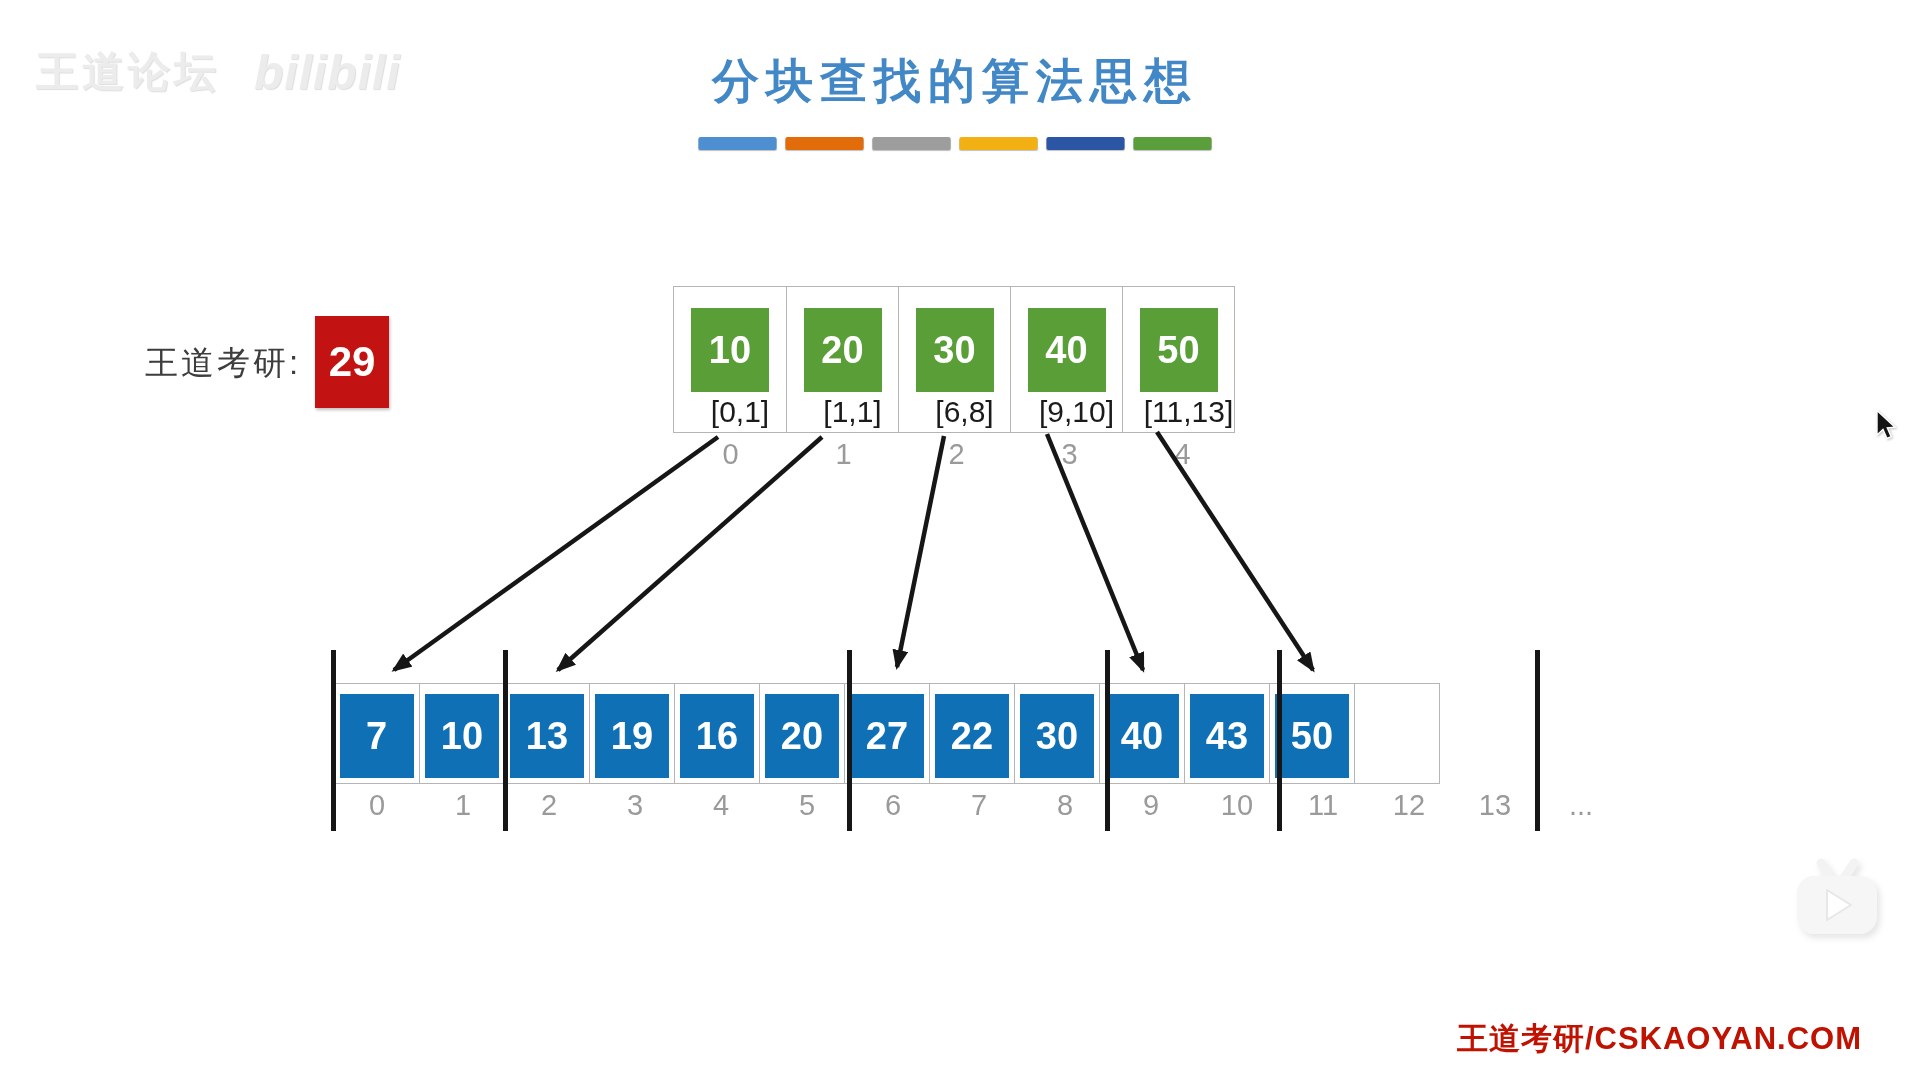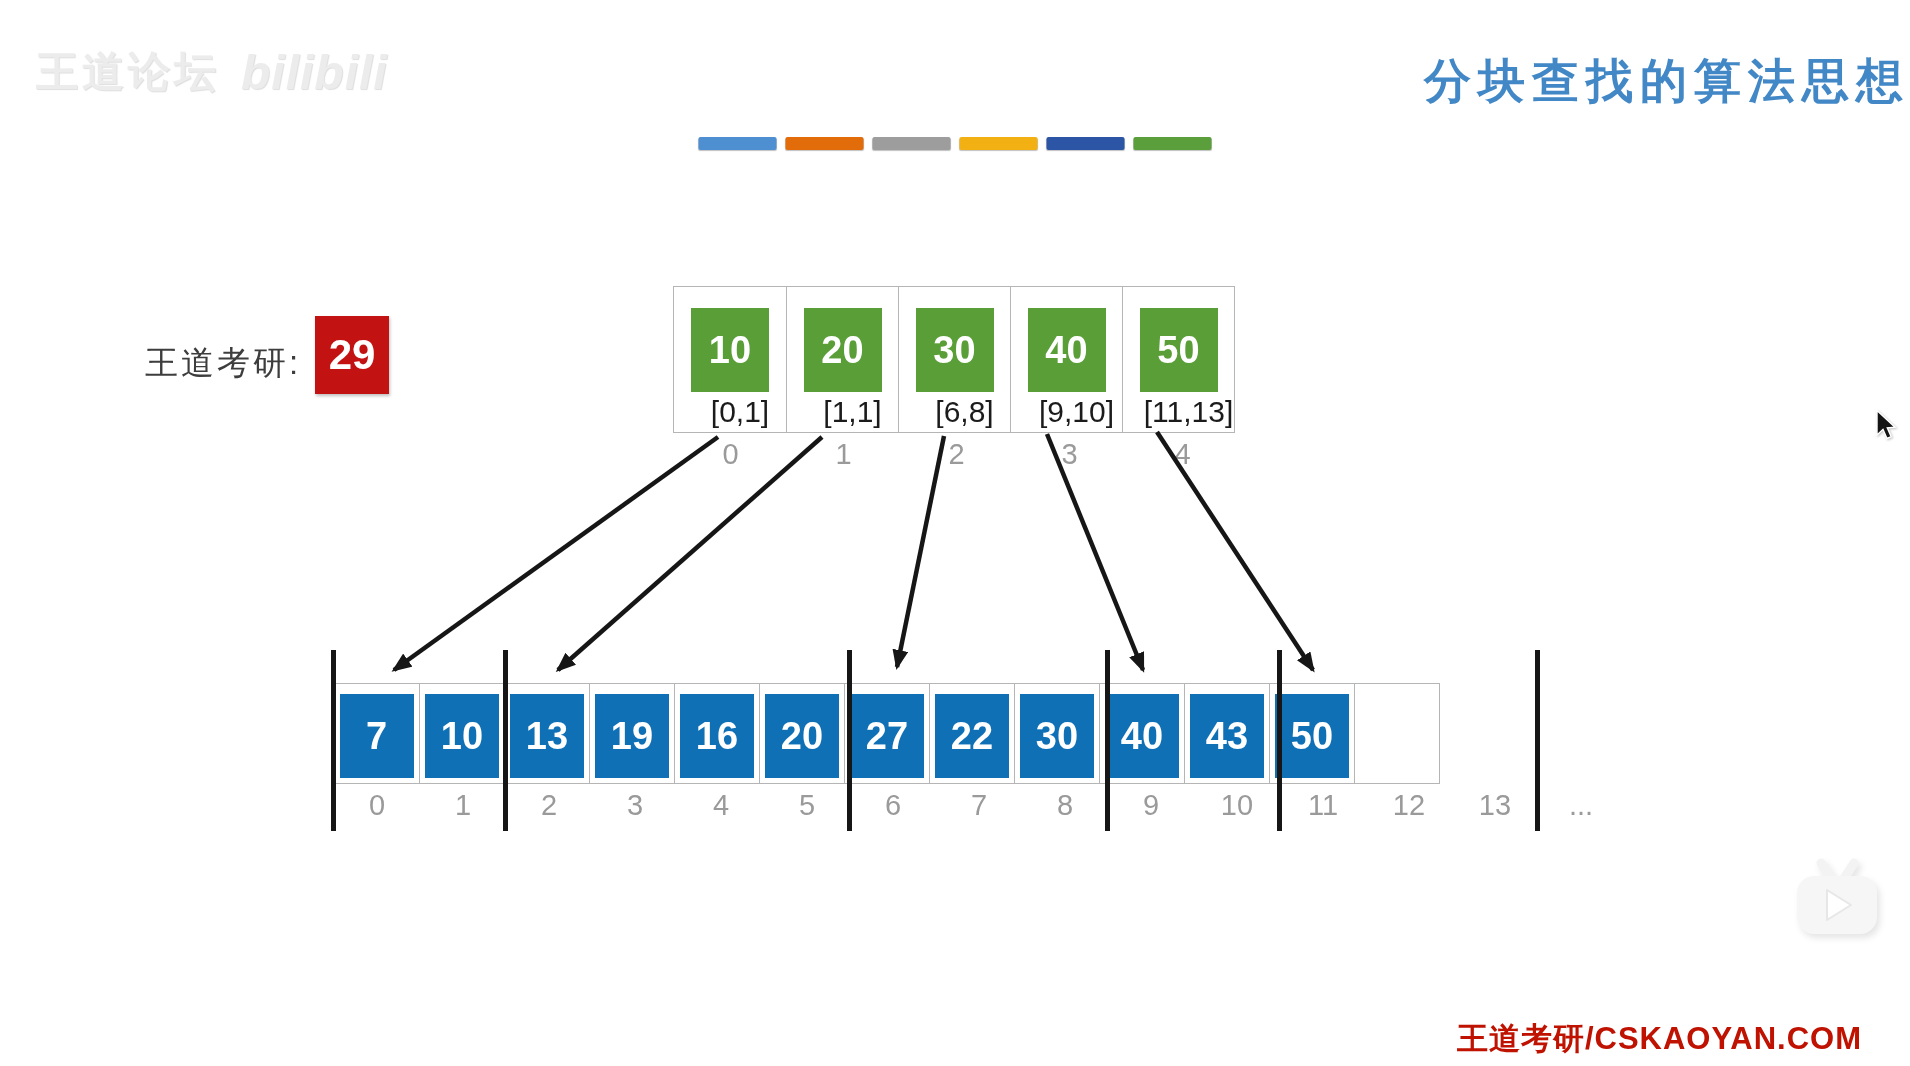--- a/index.html
+++ b/index.html
@@ -4,44 +4,44 @@
 <style>
   * { margin:0; padding:0; box-sizing:border-box; }
   html,body { background:#fff; }
   .stage{
     position:relative; width:1910px; height:1066px; overflow:hidden;
     background:#ffffff; font-family:"Liberation Sans","DejaVu Sans",sans-serif;
   }
 
   
   .watermark{
-    position:absolute; left:36px; top:44px; display:flex; align-items:center; gap:21px;
+    position:absolute; left:36px; top:44px; display:flex; align-items:center; gap:34px;
     color:#ececec; text-shadow:1px 1px 1px #dedede; font-weight:bold; user-select:none;
   }
   .wm-site{ font-size:42px; letter-spacing:4px; }
   .wm-logo{ font-size:48px; font-style:italic; letter-spacing:1px; }
 
   
   .title{
-    position:absolute; left:0; top:50px; width:100%; text-align:right;
+    position:absolute; left:0; top:50px; width:100%; text-align:center;
     font-size:47px; font-weight:bold; letter-spacing:7px;
     color:var(--title-color,#4287c6);
   }
   .bars{
     position:absolute; top:137px; left:50%; transform:translateX(-50%);
     display:flex; gap:9px;
   }
   .bar{ width:78px; height:13px; border-radius:2px; box-shadow:0 1px 1px rgba(0,0,0,.25); }
 
   
   .target-label{
     position:absolute; left:145px; top:341px; font-size:33px; color:#3d3d3d; letter-spacing:3px;
   }
   .target-box{
-    position:absolute; left:315px; top:316px; width:74px; height:78px;
+    position:absolute; left:315px; top:316px; width:74px; height:92px;
     background:var(--target-box,#c31212);
     display:flex; align-items:center; justify-content:center;
     color:#fff; font-size:42px; font-weight:bold;
     box-shadow:1px 2px 3px rgba(0,0,0,.25);
   }
 
   
   .index-table{
     position:absolute; left:673px; top:286px; display:flex;
     border:1px solid #b5b5b5; background:#fff;

